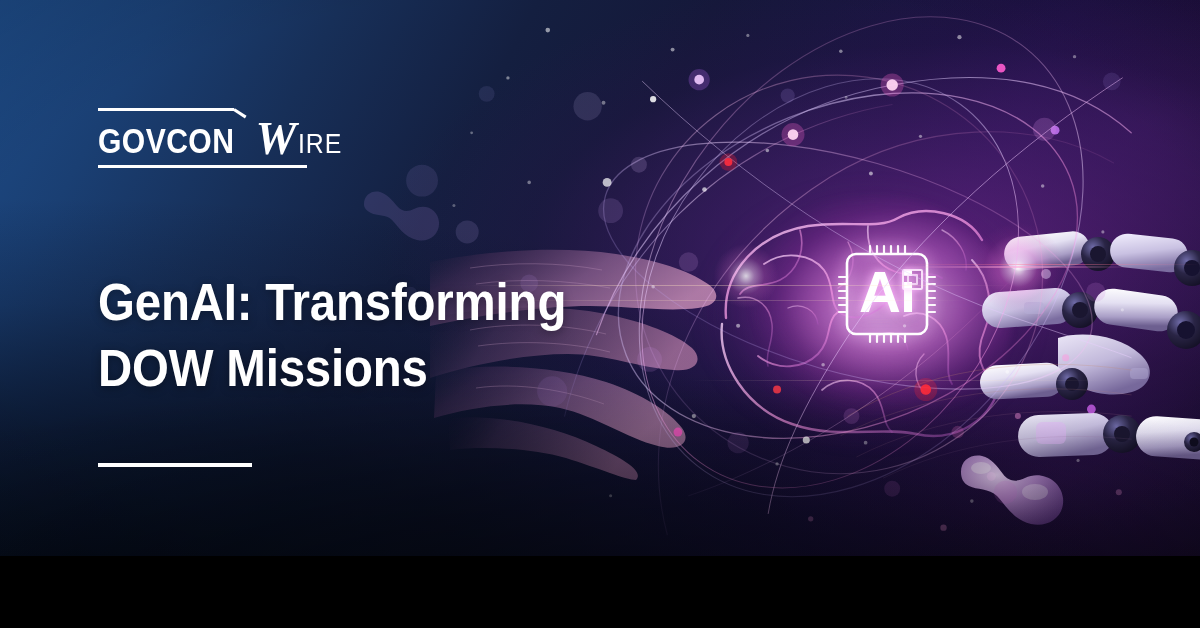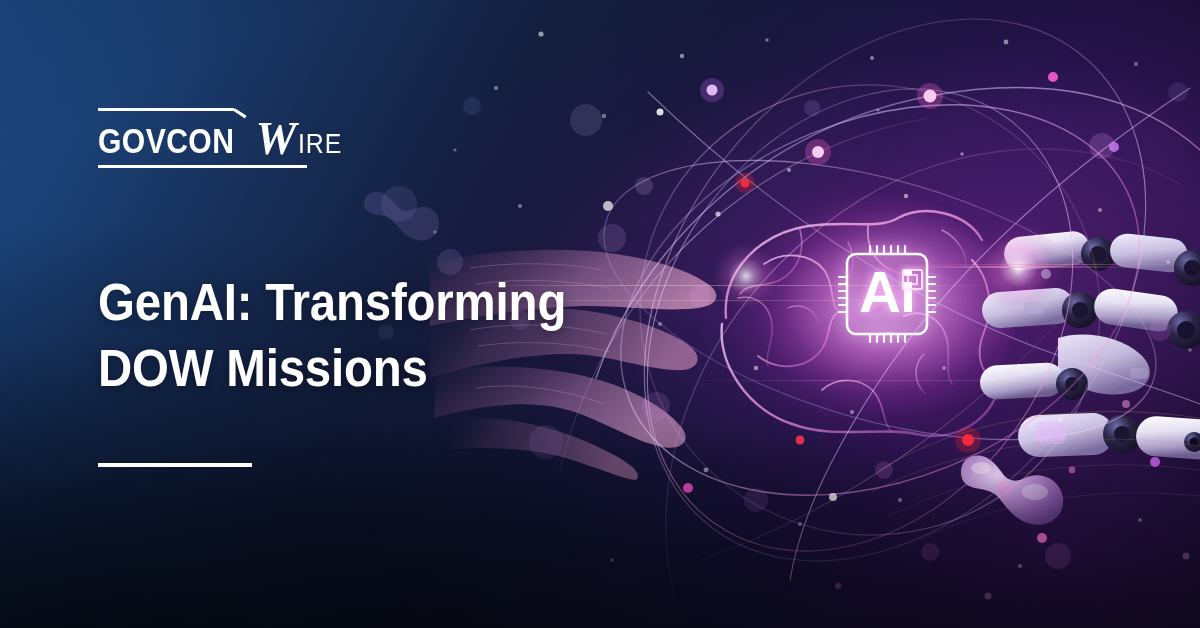--- a/index.html
+++ b/index.html
@@ -7,21 +7,21 @@
     padding: 0;
     background: #000;
   }
   body {
     font-family: "Liberation Sans", sans-serif;
   }
 
   #banner {
     position: relative;
     width: 1200px;
-    height: 628px;
+    height: 556px;
     overflow: hidden;
     background: #d946ef;
   }
 
   
   .layer { position: absolute; inset: 0; }
 
   
   .bg-base {
     background:

